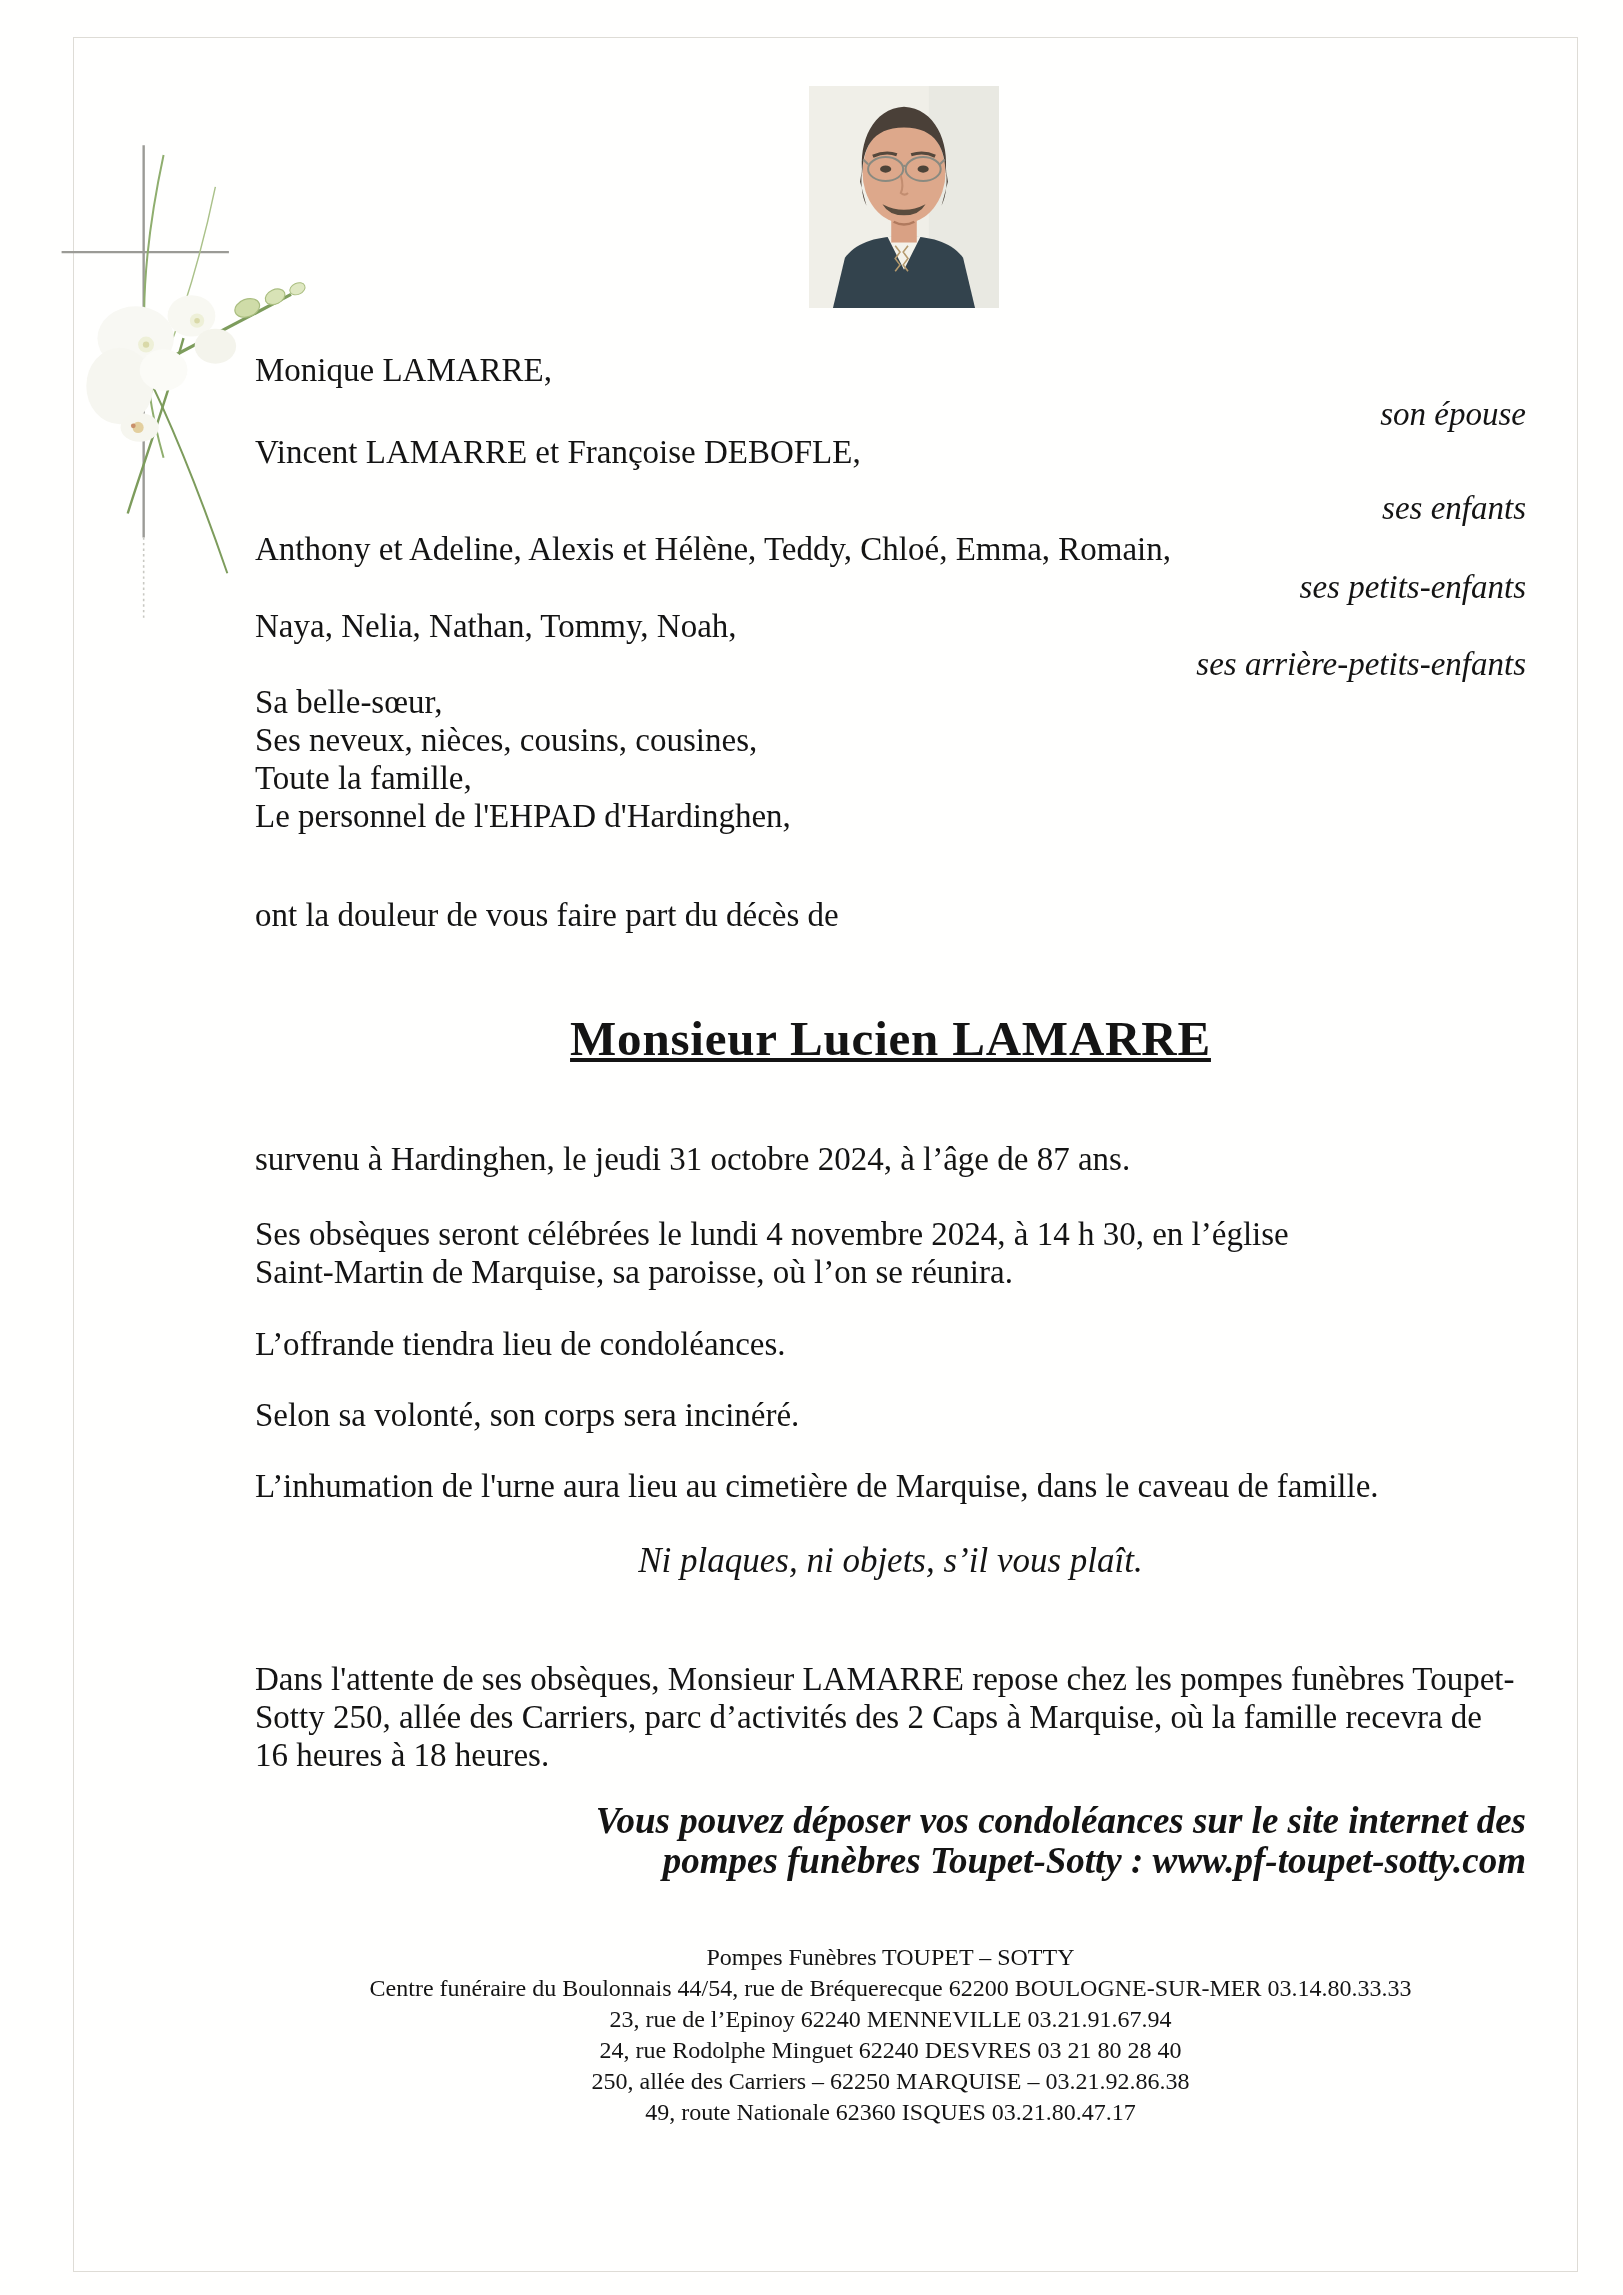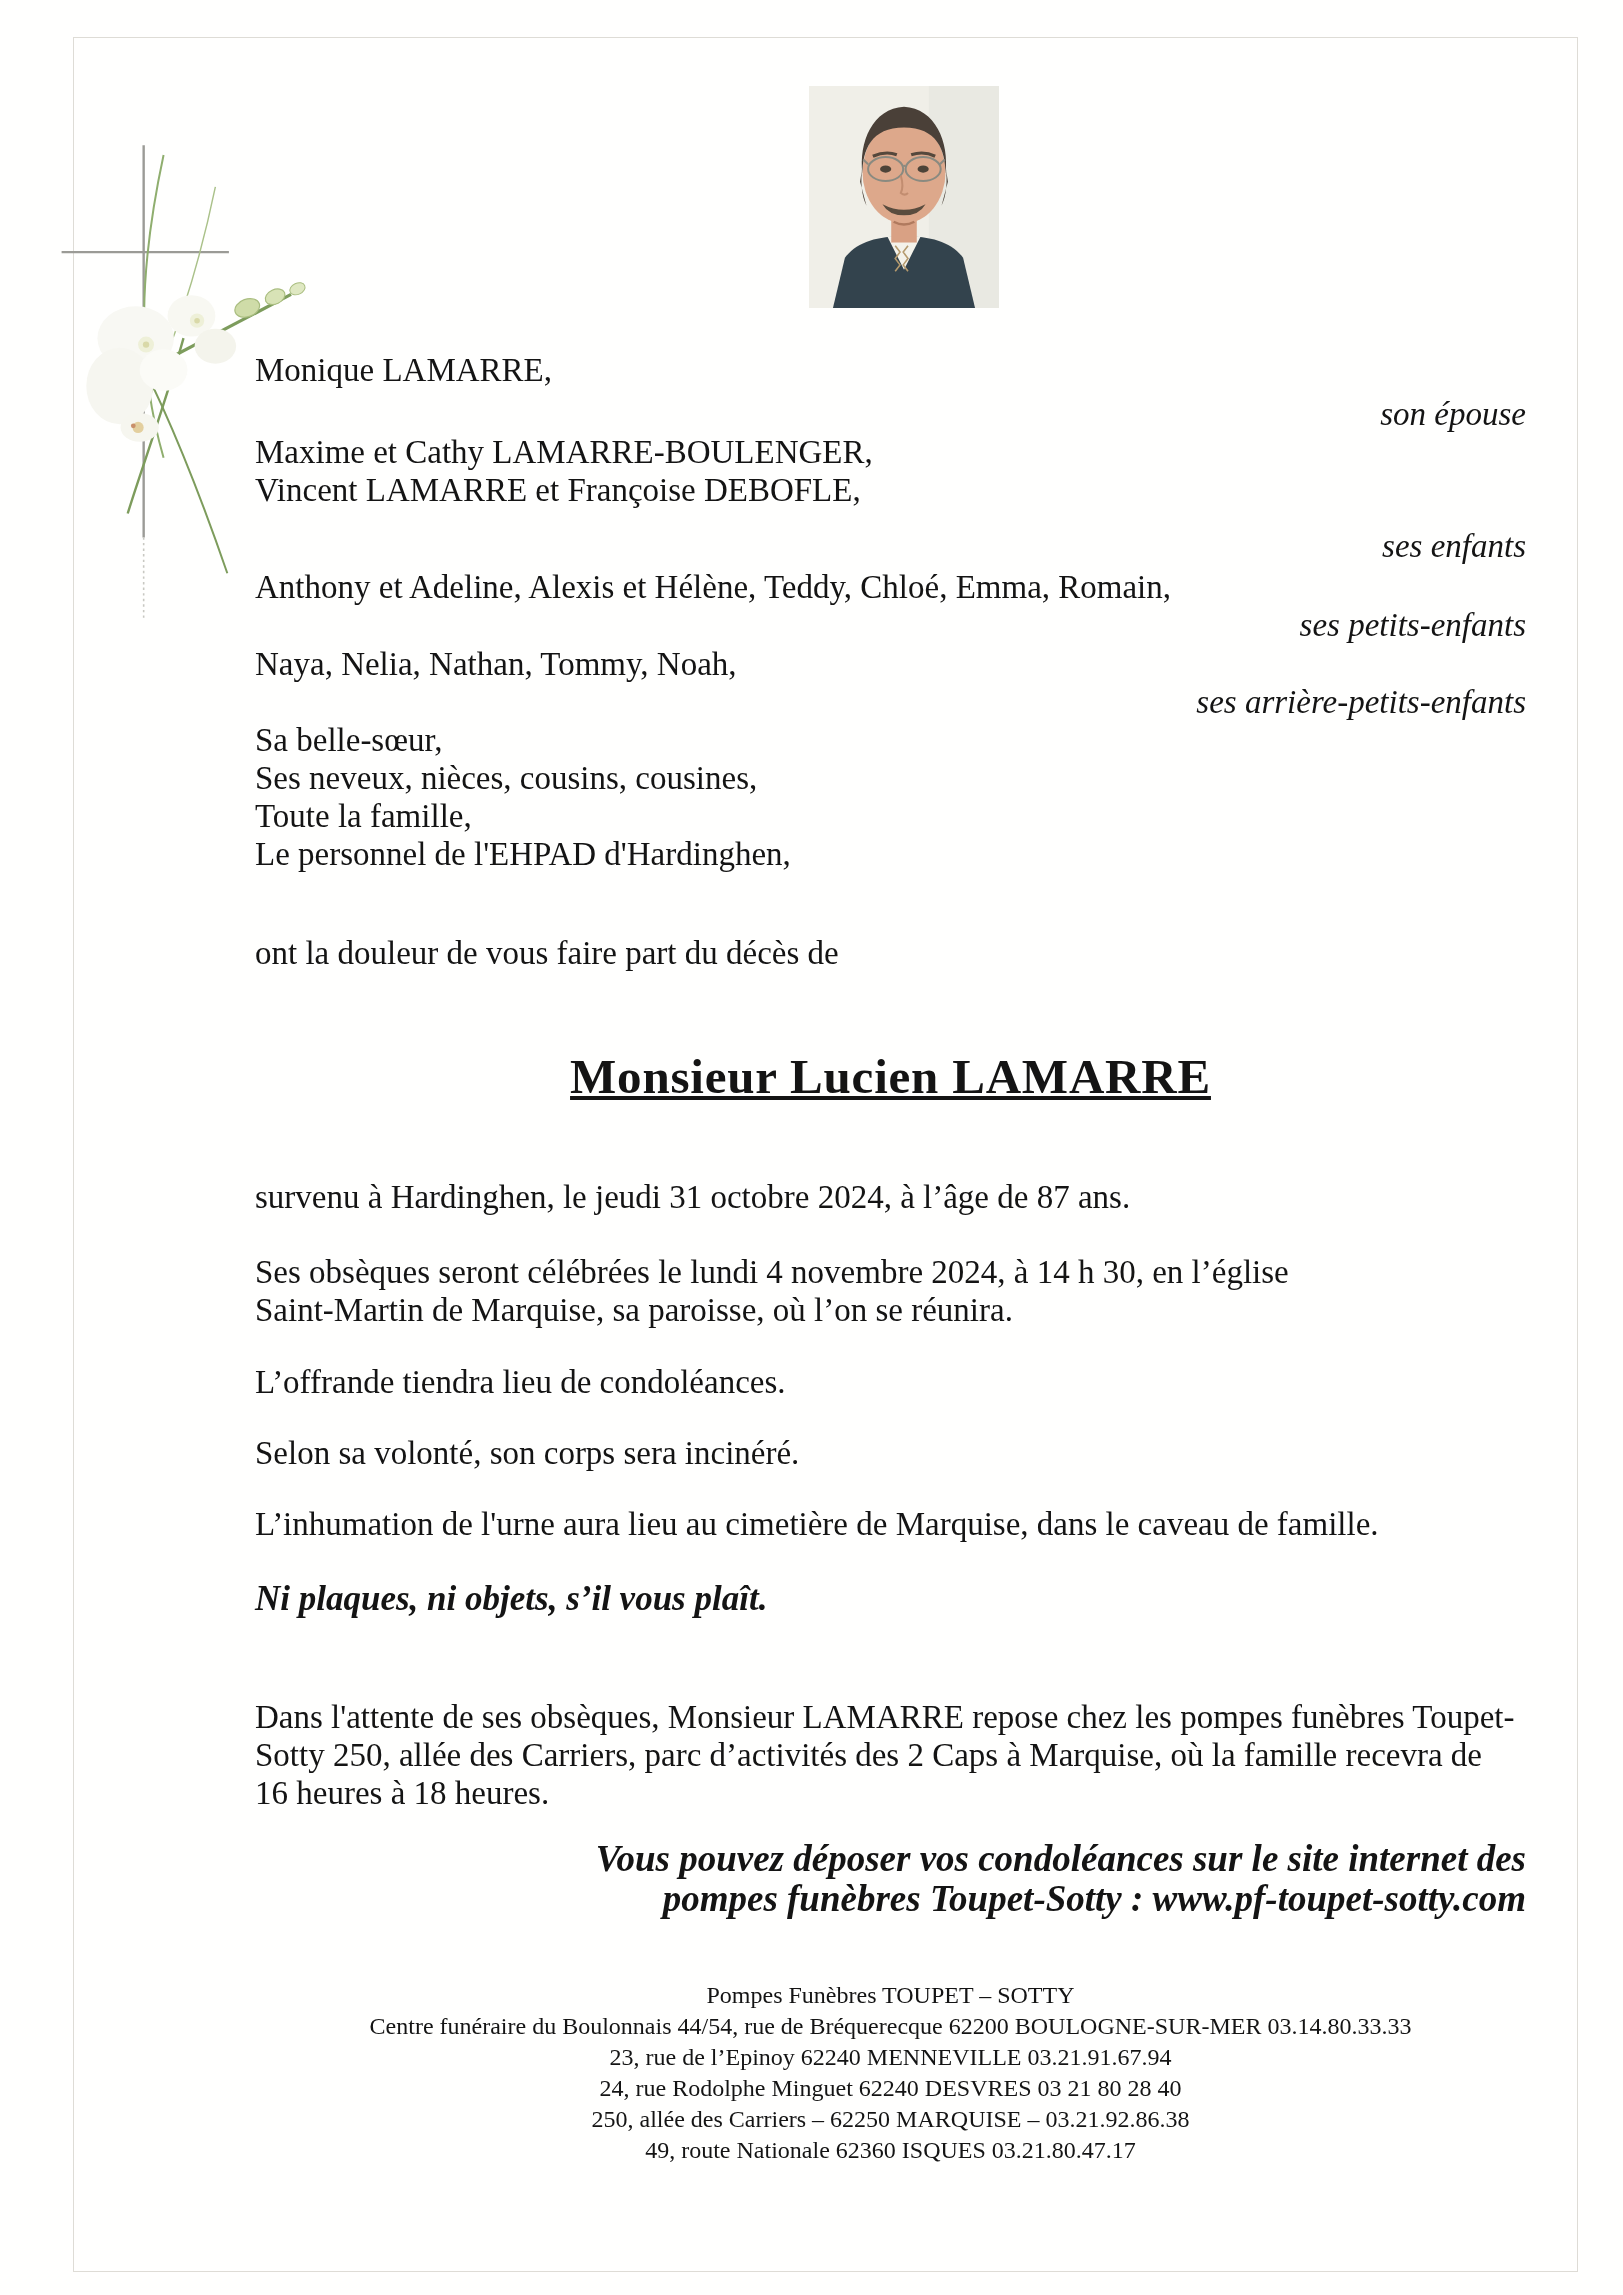--- a/index.html
+++ b/index.html
@@ -31,21 +31,21 @@
   }
   .rel-label{
     font-size:33px;line-height:38px;font-style:italic;text-align:right;
   }
   .title{
     font-size:49px;line-height:57px;font-weight:bold;text-align:center;
     letter-spacing:0.8px;
     text-decoration:underline;
   }
   .request{
-    font-size:35px;line-height:38px;font-weight:bold;font-style:italic;text-align:left;
+    font-size:35px;line-height:38px;font-weight:normal;font-style:italic;text-align:center;
   }
   .site-note{
     font-size:37px;line-height:40px;font-weight:bold;font-style:italic;text-align:right;
   }
   .footer{
     font-size:24px;line-height:31px;text-align:center;
   }
   .mt0{margin-top:0;}
 </style>
 </head>
@@ -105,21 +105,20 @@
     <path d="M115 112 q4 14 0 22 q5 4 9 0" stroke="#c28d70" stroke-width="2.5" fill="none"></path>
     <path d="M92 148 q27 14 54 0 q-8 14 -27 14 q-19 0 -27 -14 Z" fill="#5a4c3e"></path>
     <path d="M106 170 q13 7 26 0" stroke="#b07a5e" stroke-width="3" fill="none"></path>
   </svg>
 
   <div class="content">
 
     <div class="line" style="margin-top:351px">Monique LAMARRE,</div>
     <div class="rel-label" style="margin-top:5.6px">son épouse</div>
 
-    <div class="line mt0">Maxime et Cathy LAMARRE-BOULENGER,</div>
     <div class="line mt0">Vincent LAMARRE et Françoise DEBOFLE,</div>
     <div class="rel-label" style="margin-top:18px">ses enfants</div>
 
     <div class="line" style="margin-top:3.2px">Anthony et Adeline, Alexis et Hélène, Teddy, Chloé, Emma, Romain,</div>
     <div class="rel-label mt0">ses petits-enfants</div>
 
     <div class="line" style="margin-top:1.6px">Naya, Nelia, Nathan, Tommy, Noah,</div>
     <div class="rel-label mt0">ses arrière-petits-enfants</div>
 
     <div class="line mt0">Sa belle-sœur,</div>

